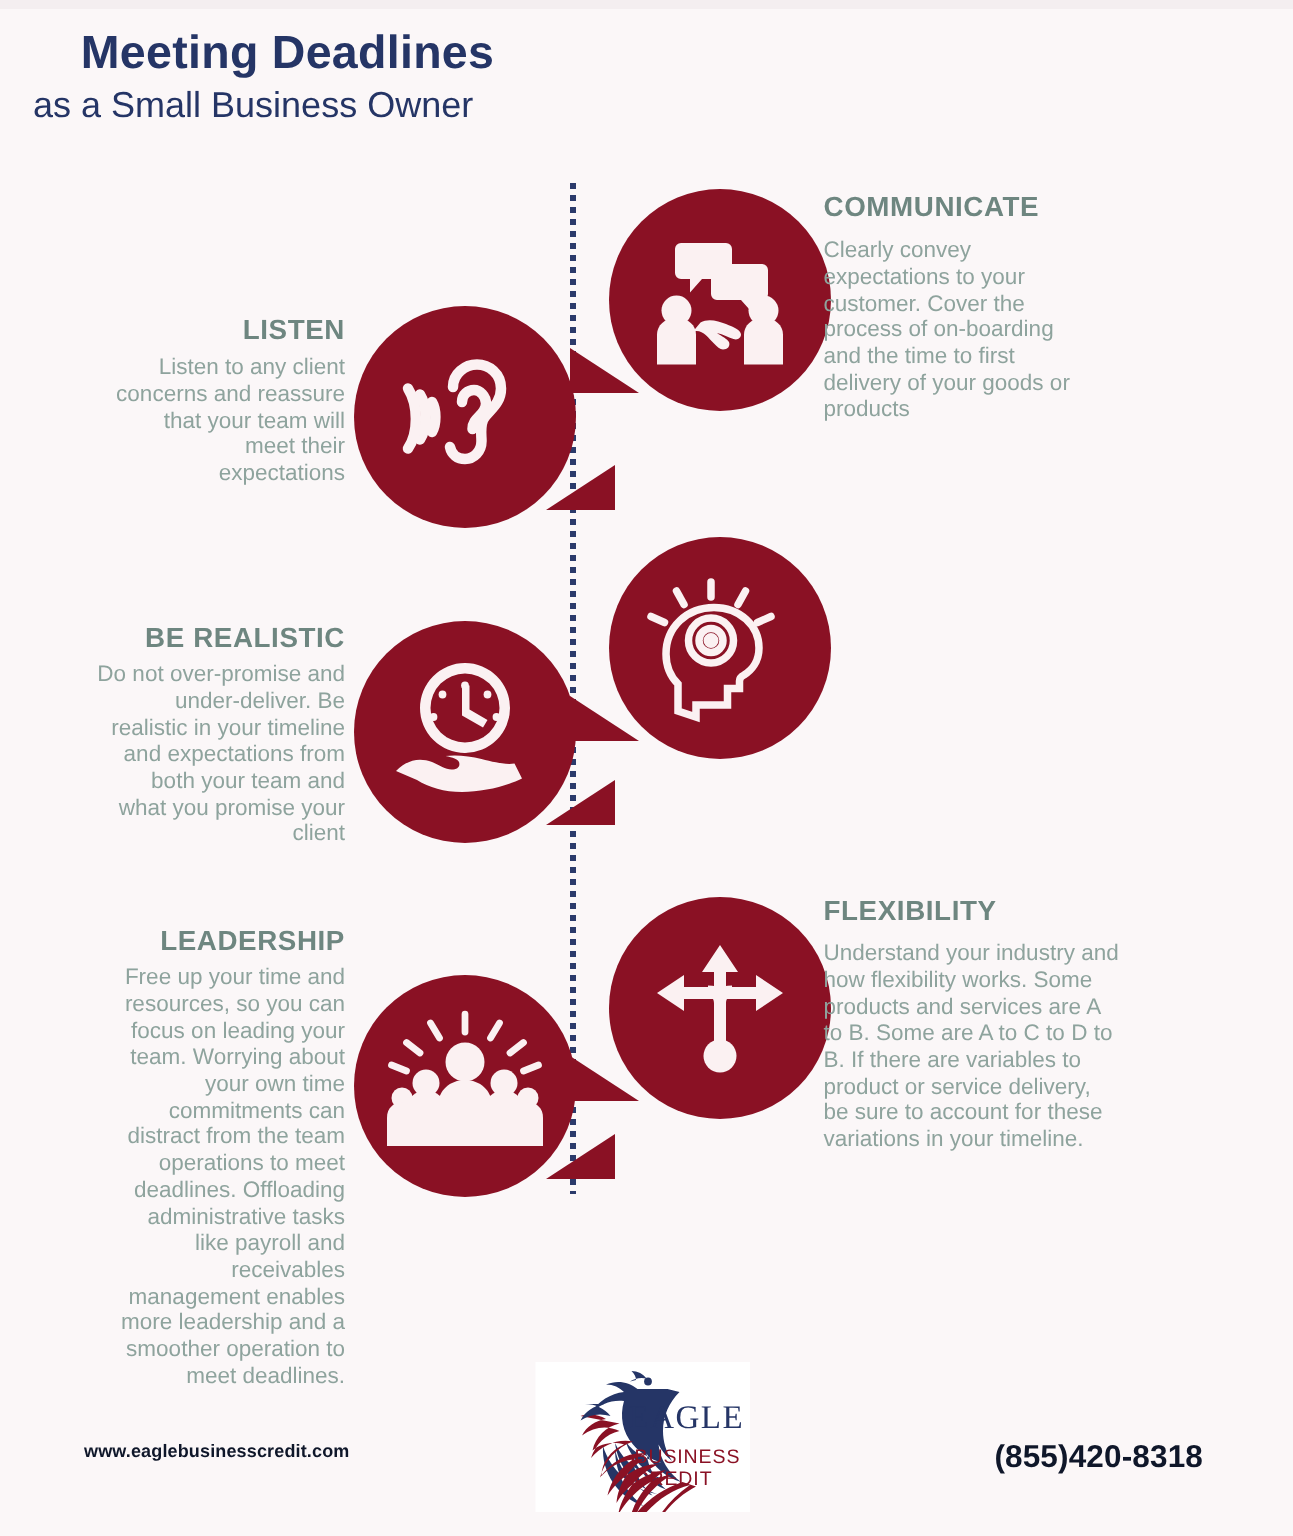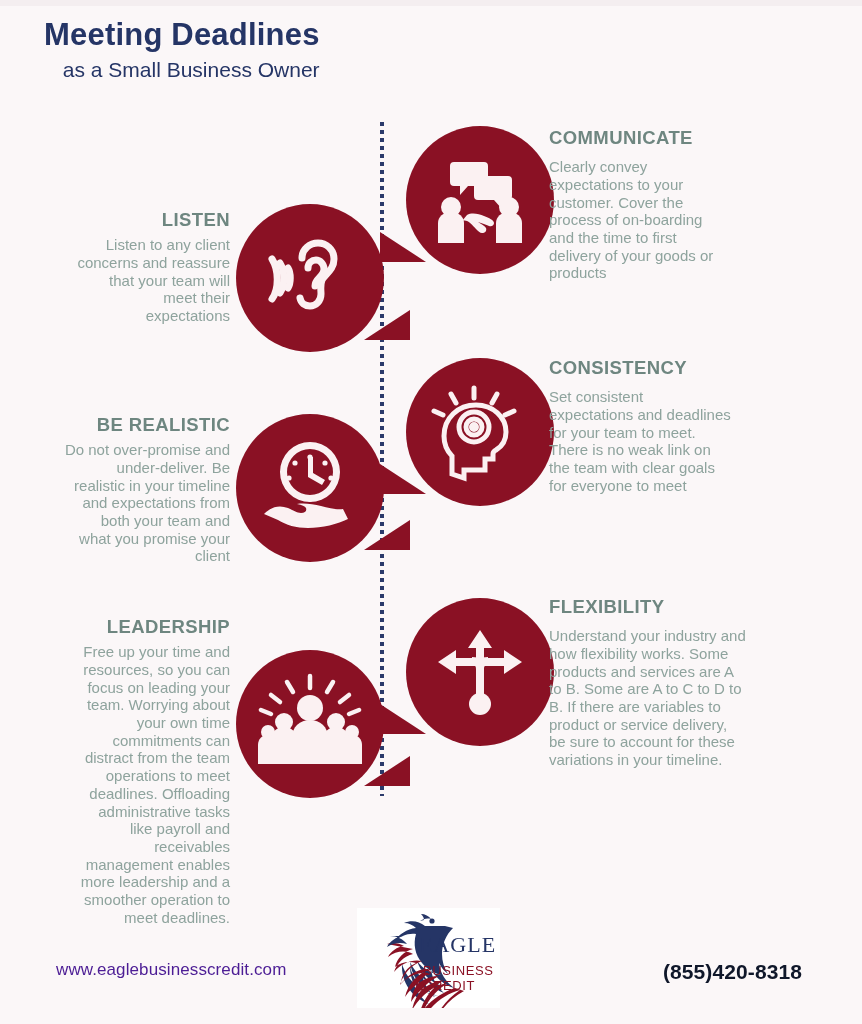--- a/index.html
+++ b/index.html
@@ -12,22 +12,22 @@
   .page{position:relative;width:862px;height:1024px;background:#fbf7f8;}
   .topbar{position:absolute;top:0;left:0;width:862px;height:6px;background:#f4eef0;}
 
   
   .header{position:absolute;left:44px;top:18px;text-align:right;}
   .title{
     font-size:31px;font-weight:bold;color:#253566;letter-spacing:.2px;
     line-height:1.12;margin:0;
   }
   .subtitle{
-    font-size:21px;font-weight:normal;color:#253566;
-    line-height:1.2;margin:4px 0 0 -22px;
+    font-size:24px;font-weight:normal;color:#253566;
+    line-height:1.2;margin:4px 14px 0 -22px;
   }
 
   
   .spine{
     position:absolute;left:380px;top:122px;width:4px;height:674px;
     background-image:linear-gradient(to bottom,#2b3a6b 0 4px,rgba(0,0,0,0) 4px 8px);
     background-size:4px 8px;background-repeat:repeat-y;
   }
 
   .textblock{position:absolute;}
@@ -61,22 +61,22 @@
   .bubble.pt-left .tail{
     left:-26px;bottom:12px;
     border-width:0 46px 30px 0;
     border-color:transparent transparent #8a1124 transparent;
   }
   .bubble svg{position:absolute;left:50%;top:50%;transform:translate(-50%,-50%);}
 
   
   .footer{position:absolute;left:0;bottom:0;width:862px;height:120px;}
   .site{
-    position:absolute;left:56px;top:56px;font-size:17px;font-weight:normal;
-    color:#4c1d95;letter-spacing:.1px;
+    position:absolute;left:56px;top:56px;font-size:12px;font-weight:bold;
+    color:#0f172a;letter-spacing:.1px;
   }
   .phone{
     position:absolute;right:60px;top:56px;font-size:21px;font-weight:bold;
     color:#0f172a;letter-spacing:.1px;
   }
   .logo{
     position:absolute;left:357px;top:908px;width:143px;height:100px;
     background:#ffffff;
   }
   .logo .wordmark{
@@ -186,29 +186,20 @@
         <circle cx="44" cy="45" r="15"></circle>
         <circle cx="44" cy="45" r="8"></circle>
         <circle cx="44" cy="45" r="2.5" fill="#fbf1f2"></circle>
         <path d="M44 16V6"></path>
         <path d="M26 21l-5-9"></path>
         <path d="M62 21l5-9"></path>
         <path d="M13 33l-9-4"></path>
         <path d="M75 33l9-4"></path>
       </g>
     </svg>
-  </div>
-  <div class="textblock right gap" style="left:549px;top:358px;width:262px;">
-    <div class="heading">CONSISTENCY</div>
-    <div class="body">Set consistent
-expectations and deadlines
-for your team to meet.
-There is no weak link on
-the team with clear goals
-for everyone to meet</div>
   </div>
 
   <div class="textblock left" style="left:6px;top:617px;width:224px;">
     <div class="heading">LEADERSHIP</div>
     <div class="body">Free up your time and
 resources, so you can
 focus on leading your
 team. Worrying about
 your own time
 commitments can

